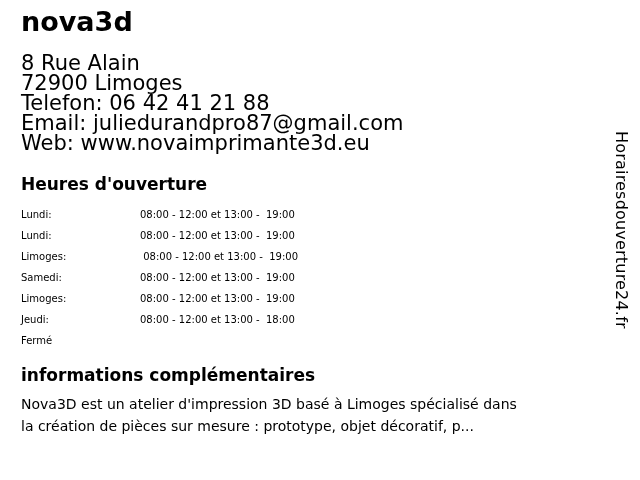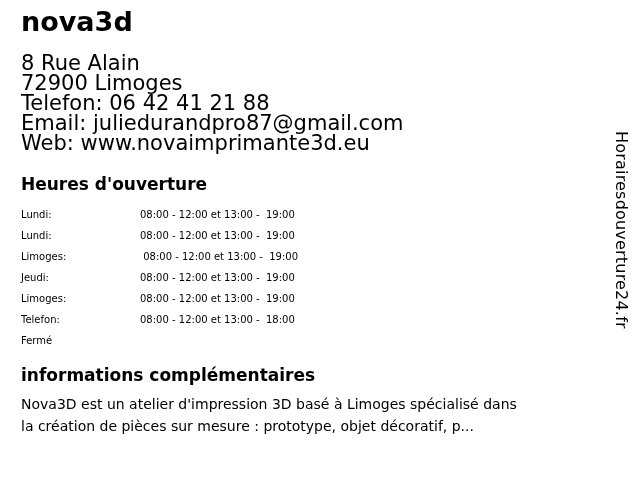--- a/index.html
+++ b/index.html
@@ -88,29 +88,29 @@
     </div>
     <div class="hrow">
       <span class="day">Lundi:</span>
       <span class="time">08:00 - 12:00 et 13:00 -  19:00</span>
     </div>
     <div class="hrow">
       <span class="day">Limoges:</span>
       <span class="time"> 08:00 - 12:00 et 13:00 -  19:00</span>
     </div>
     <div class="hrow">
-      <span class="day">Jeudi:</span>
+      <span class="day">Samedi:</span>
       <span class="time">08:00 - 12:00 et 13:00 -  19:00</span>
     </div>
     <div class="hrow">
       <span class="day">Limoges:</span>
       <span class="time">08:00 - 12:00 et 13:00 -  19:00</span>
     </div>
     <div class="hrow">
-      <span class="day">Telefon:</span>
+      <span class="day">Jeudi:</span>
       <span class="time">08:00 - 12:00 et 13:00 -  18:00</span>
     </div>
     <div class="hrow">
       <span class="time">Fermé</span>
     </div>
   </div>
 
   <h2 class="section-title info-title">informations complémentaires</h2>
 
   <p class="info-text">Nova3D est un atelier d'impression 3D basé à Limoges spécialisé dans la création de pièces sur mesure : prototype, objet décoratif, p...</p>

